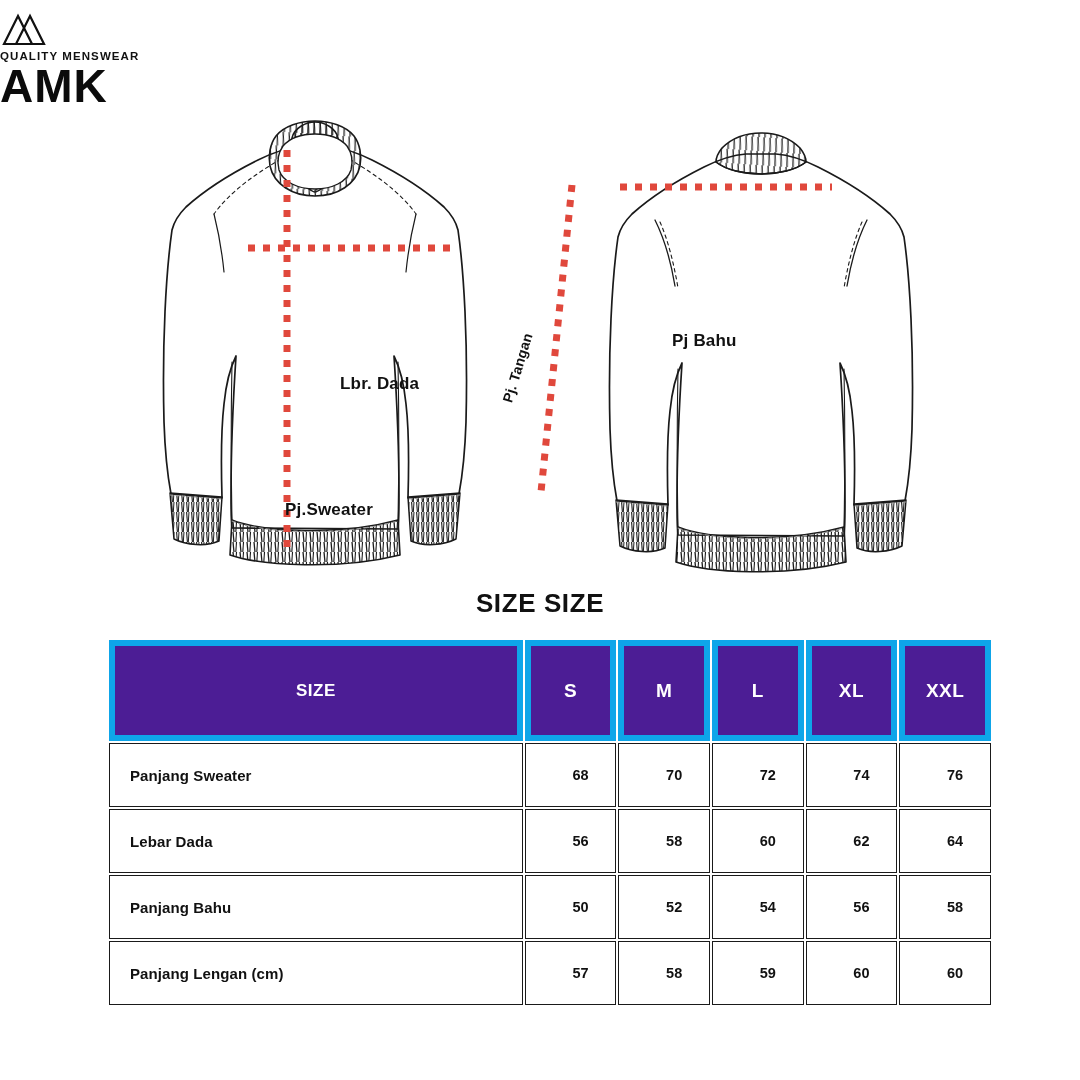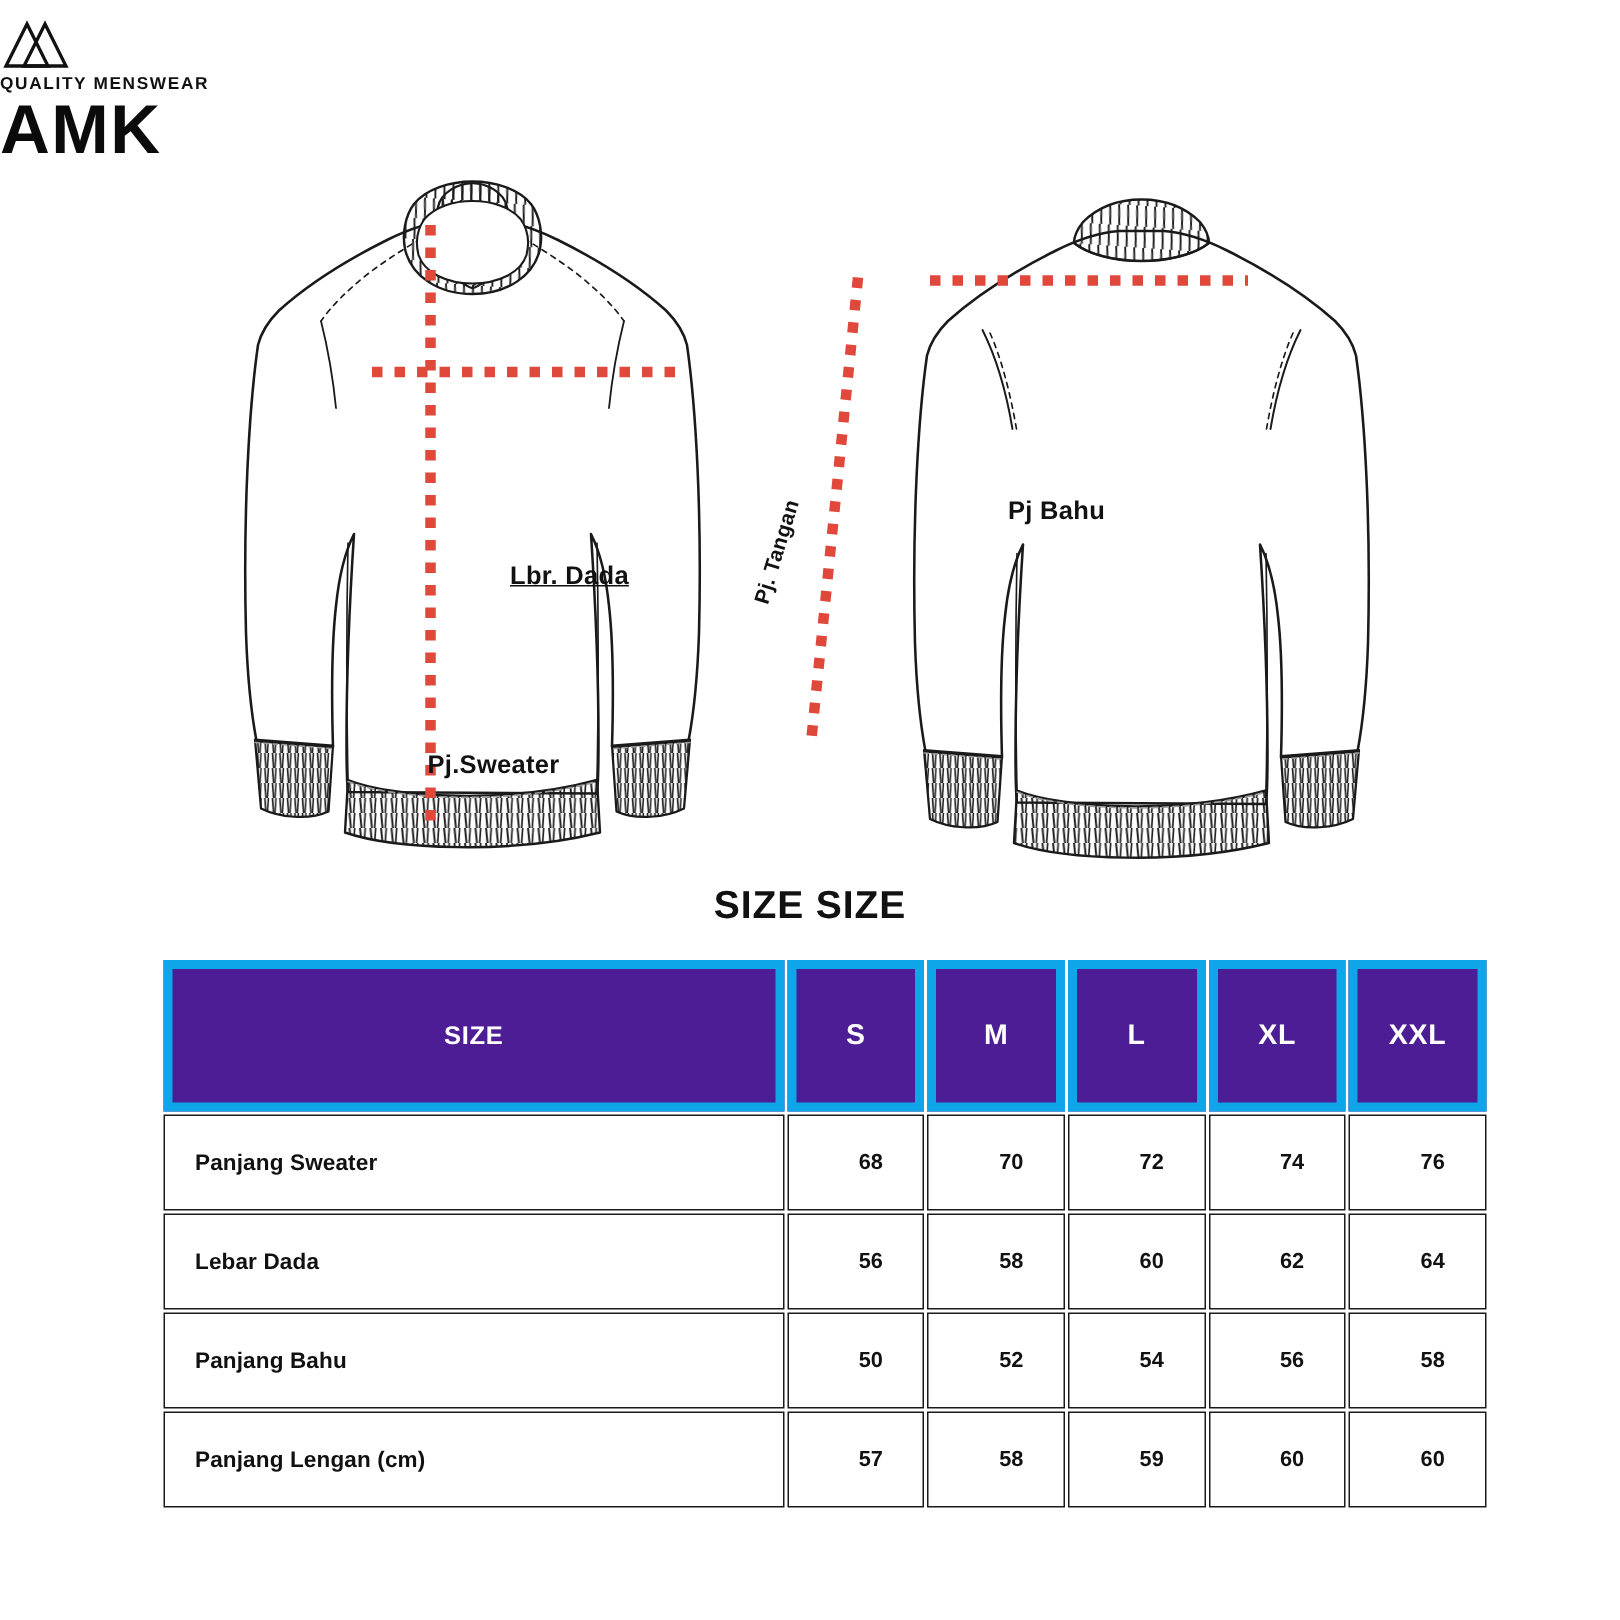--- a/index.html
+++ b/index.html
@@ -27,21 +27,21 @@
   }
 
   
   .illus { position: absolute; left: 0; top: 112px; width: 1080px; height: 462px; }
   .illus svg { display: block; width: 1080px; height: 462px; }
 
   .meas-label {
     position: absolute; font-weight: 700; color: #111;
     white-space: nowrap; letter-spacing: .2px;
   }
-  #lbl-lbr-dada   { left: 340px; top: 262px; font-size: 17px; text-decoration: underline; }
+  #lbl-lbr-dada   { left: 340px; top: 262px; font-size: 17px; }
   #lbl-pj-sweater { left: 285px; top: 388px; font-size: 17px; }
   #lbl-pj-bahu    { left: 672px; top: 183px; font-size: 17px; margin-top: 36px; }
   #lbl-pj-tangan  {
     left: 507px; top: 282px; font-size: 14px;
     transform: rotate(-73deg); transform-origin: left center;
   }
 
   
   .section-title {
     position: absolute; left: 0; right: 0; top: 588px; text-align: center;

